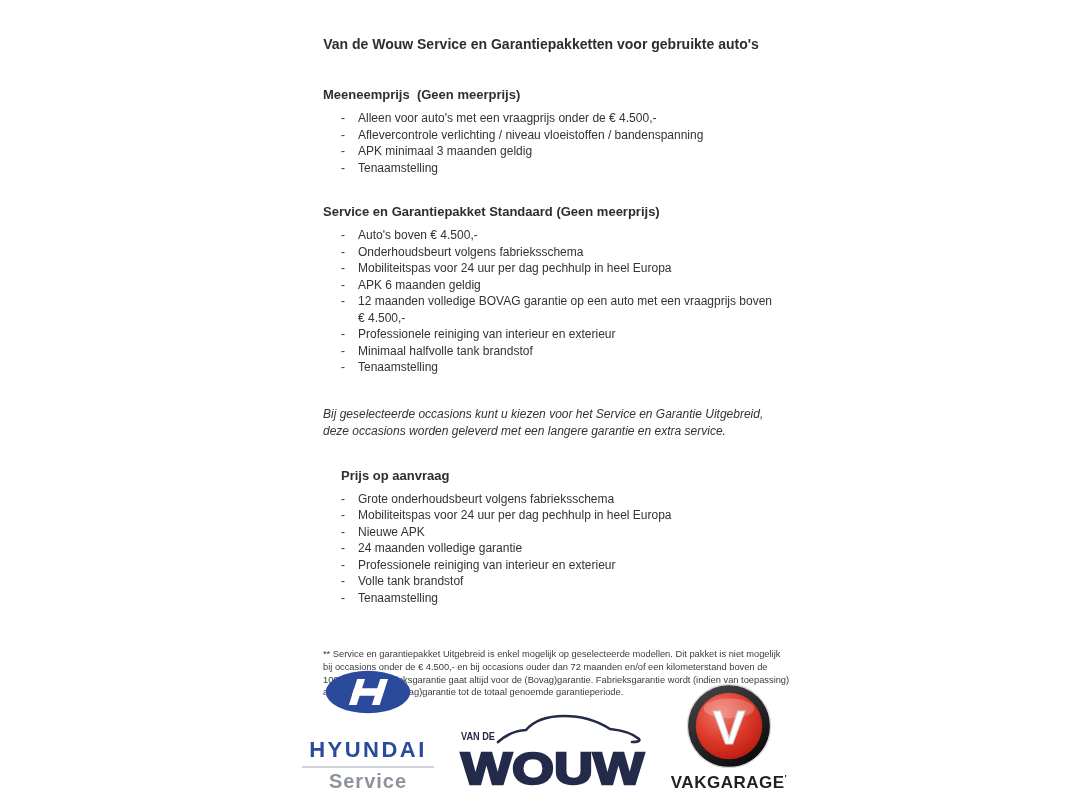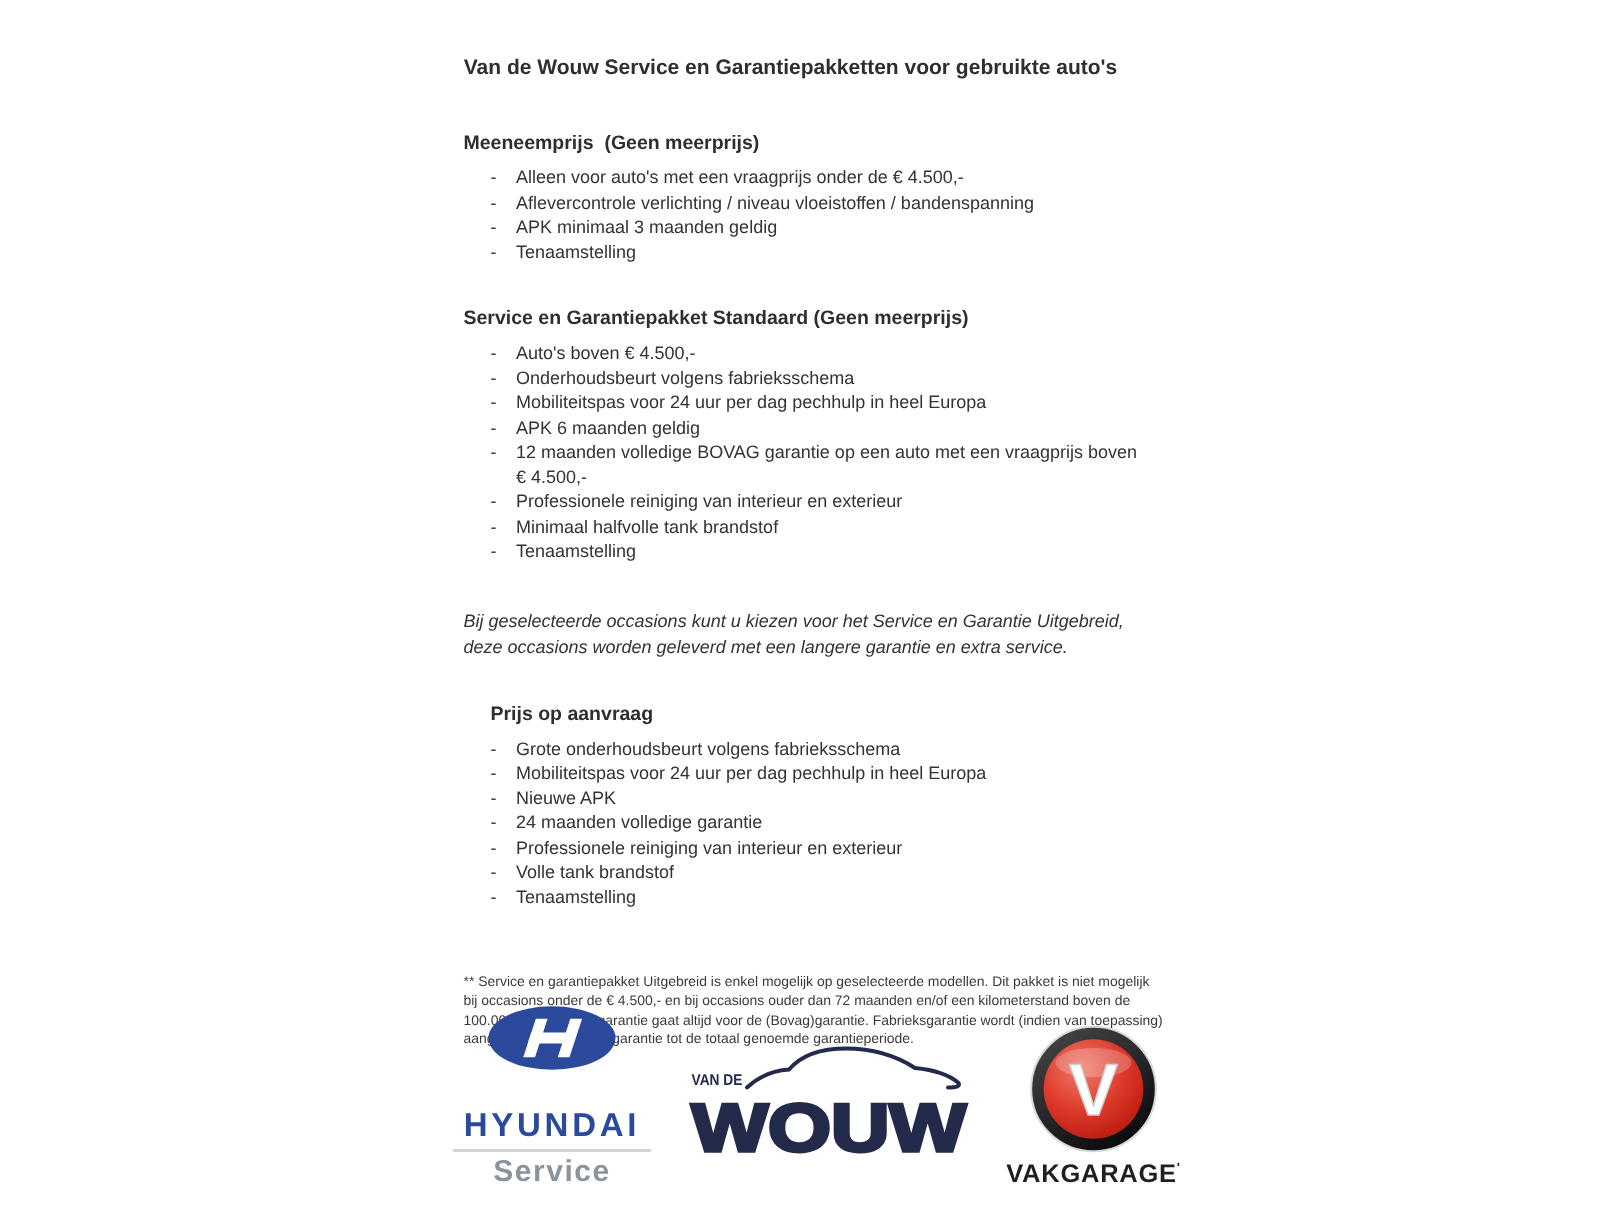--- a/index.html
+++ b/index.html
@@ -1,37 +1,37 @@
 <!DOCTYPE html>
 <html><head>
 <meta charset="utf-8">
 <style>
   html,body{margin:0;padding:0;}
   body{background:#ffffff;font-family:"Liberation Sans",sans-serif;}
   .page{position:relative;width:1080px;height:810px;background:#ffffff;overflow:hidden;color:#333333;}
-  .content{position:absolute;left:309px;top:30px;width:436px;}
+  .content{position:absolute;left:323px;top:30px;width:436px;}
   .doc-title{font-size:14px;font-weight:bold;color:#2e2e2e;text-align:center;white-space:nowrap;margin-top:6px;}
   .section{margin-top:28px;}
   .section.first{margin-top:35px;}
   .pkg-head{display:flex;align-items:center;font-size:13px;font-weight:bold;color:#2e2e2e;margin:0 0 8px 0;}
   .pkg-head span{white-space:pre-wrap;}
   .price-note{margin-left:18px;}
   .bullets{margin:0;}
   .bullet{display:flex;align-items:flex-start;padding-left:18px;font-size:12px;line-height:16.5px;color:#333333;}
   .dash{width:17px;flex:0 0 17px;}
   .btext{white-space:pre;}
   .note-paragraph{margin-top:30px;font-size:12px;line-height:17.2px;white-space:pre;color:#333333;font-style:italic;}
   .footnote{margin-top:42px;font-size:9.3px;line-height:12.6px;white-space:pre;color:#3a3a3a;}
   
   .logos{position:absolute;left:298px;top:678px;width:492px;height:115px;display:flex;justify-content:space-between;align-items:flex-end;}
   .logo-hyundai{width:140px;display:flex;flex-direction:column;align-items:center;}
   .hyundai-wordmark{font-size:22px;font-weight:bold;letter-spacing:2.5px;color:#2b4a9b;margin-top:20px;white-space:nowrap;}
   .hyundai-divider{width:132px;height:2px;background:#d0d3d8;margin:3px 0 2px 0;}
   .hyundai-service{font-size:20px;font-weight:bold;letter-spacing:1px;color:#8d939c;white-space:nowrap;}
-  .logo-wouw{width:190px;margin-bottom:16px;}
+  .logo-wouw{width:190px;margin-bottom:0;}
   .logo-vakgarage{width:122px;display:flex;flex-direction:column;align-items:center;}
   .vakgarage-wordmark{font-size:17px;font-weight:bold;letter-spacing:0.5px;color:#1f2023;margin-top:3px;white-space:nowrap;position:relative;}
   .vakgarage-wordmark .tm{font-size:9px;position:relative;top:-7px;}
 </style>
 </head>
 <body>
 
 <div class="page">
   <div class="content">
 

